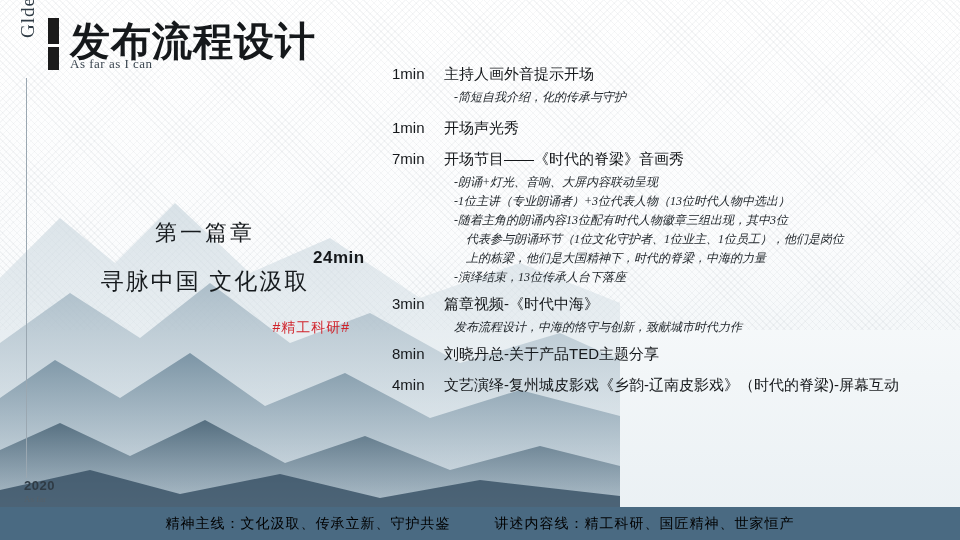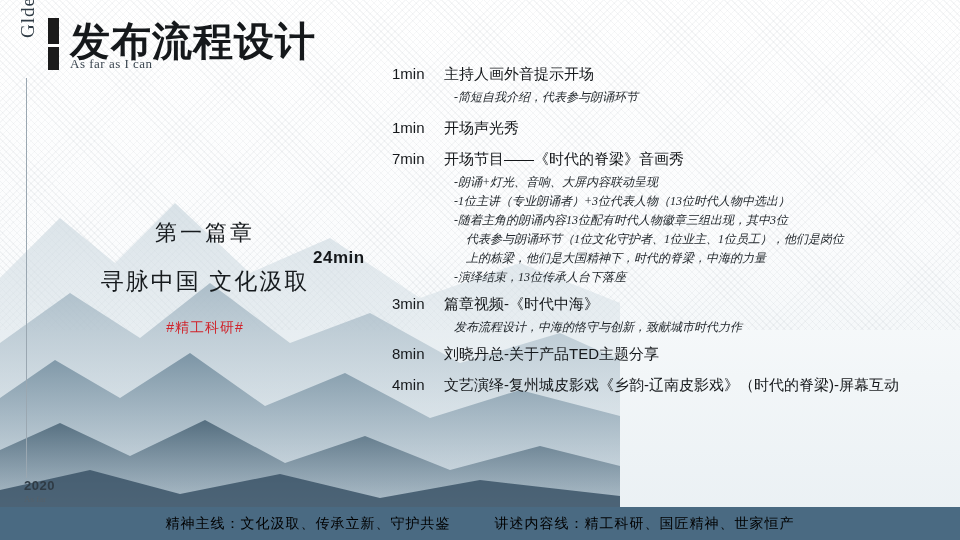--- a/index.html
+++ b/index.html
@@ -53,21 +53,21 @@
   }
   .rule{
     position:absolute;left:26px;top:78px;width:1px;height:400px;background:#9aa7b1;
   }
   
   .chapter{
     position:absolute;left:60px;top:218px;width:290px;text-align:center;
   }
   .chapter-1{font-size:22px;color:#161a1d;letter-spacing:3px;}
   .chapter-2{font-size:23px;color:#161a1d;letter-spacing:2px;margin-top:18px;}
-  .chapter-tag{font-size:14px;color:#d0232b;margin-top:22px;letter-spacing:1px;}
+  .chapter-tag{font-size:14px;color:#d0232b;margin-top:22px;letter-spacing:1px;text-align:right;}
   .duration{
     position:absolute;left:313px;top:248px;
     font-size:17px;font-weight:bold;color:#15181b;letter-spacing:.5px;
   }
   
   .year{position:absolute;left:24px;top:478px;font-size:13px;color:#2f3b45;font-weight:bold;letter-spacing:.5px;}
   .year-sub{position:absolute;left:24px;top:494px;font-size:9px;color:#55616b;line-height:11px;
     font-family:"Liberation Serif","DejaVu Serif",serif;}
   
   .agenda{position:absolute;left:392px;top:62px;width:556px;}
@@ -155,21 +155,21 @@
     <span>As far</span><br>
     <span>as I can</span>
   </div>
 
   <div class="agenda">
 
     <div class="row">
       <div class="time">1min</div>
       <div class="headline">主持人画外音提示开场</div>
     </div>
-    <div class="detail">-简短自我介绍，代表参与朗诵环节</div>
+    <div class="detail">-简短自我介绍，化的传承与守护</div>
     <div class="gap-m"></div>
 
     <div class="row">
       <div class="time">1min</div>
       <div class="headline">开场声光秀</div>
     </div>
     <div class="gap-s"></div>
 
     <div class="row">
       <div class="time">7min</div>

